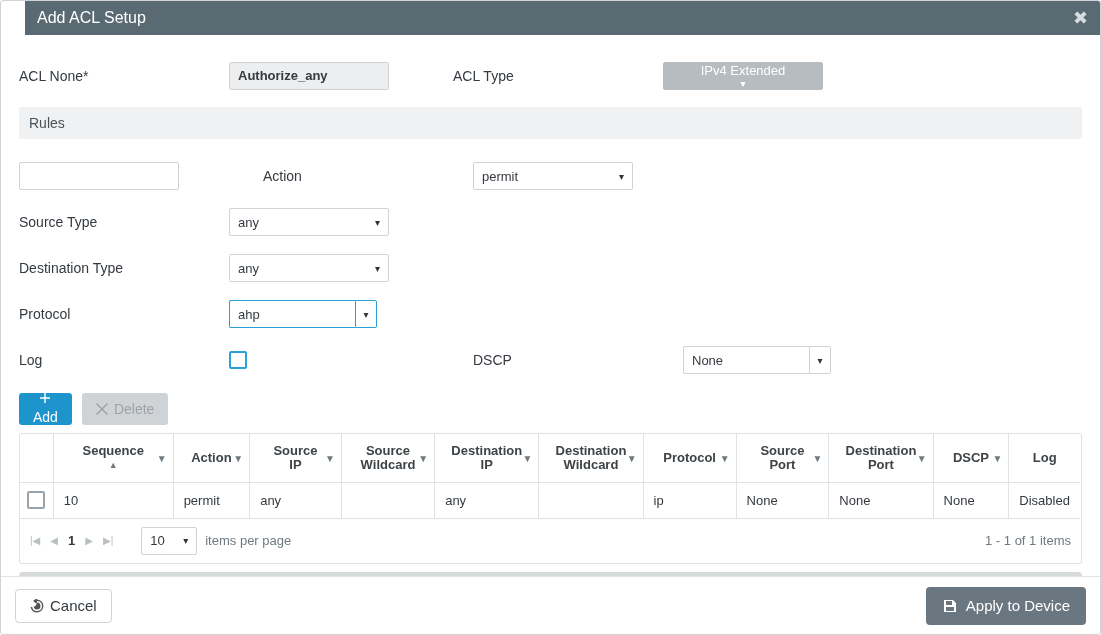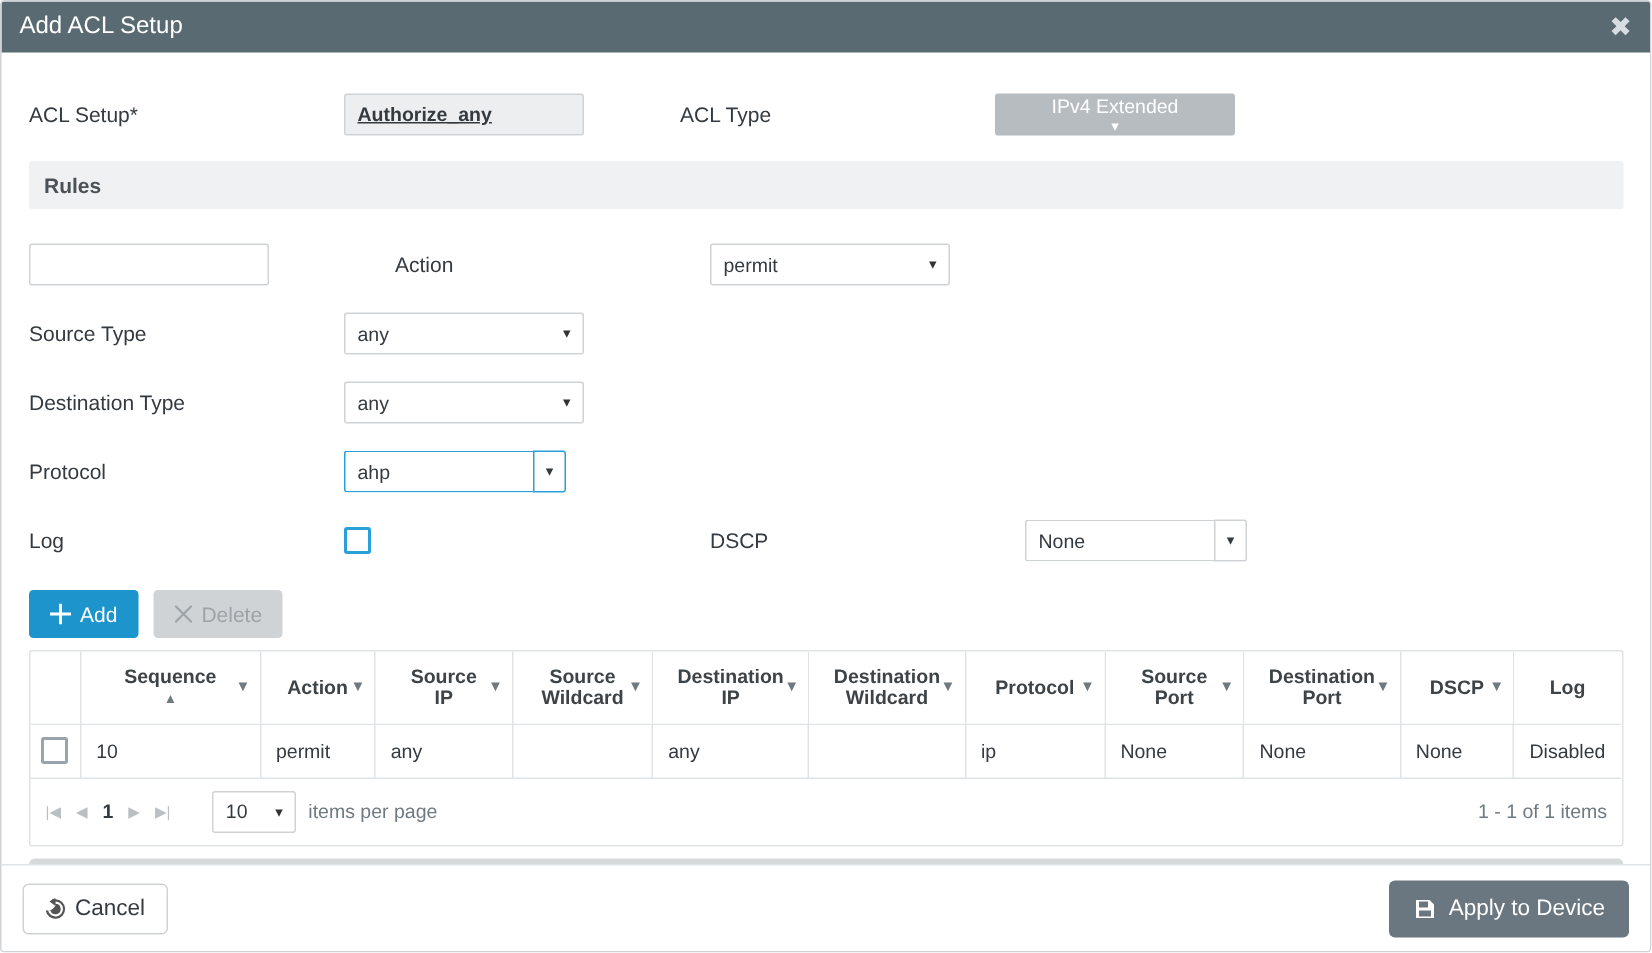--- a/index.html
+++ b/index.html
@@ -13,56 +13,56 @@
     --accent:#29a0d8;
     --accent-strong:#1e94cc;
     --btn-gray-bg:#6a7680;
     --section-bg:#f0f1f2;
     --disabled-bg:#d0d3d6;
     --disabled-fg:#9da4a9;
   }
   *{box-sizing:border-box;}
   html,body{margin:0;padding:0;width:1101px;height:635px;font-family:"Helvetica Neue",Arial,sans-serif;color:var(--text);}
   .dialog{width:1101px;height:635px;border:1px solid var(--border);background:var(--panel-bg);display:flex;flex-direction:column;border-radius:3px;overflow:hidden;}
-  .dialog-header{background:var(--header-bg);color:var(--header-fg);height:34px;display:flex;align-items:center;justify-content:space-between;padding:0 12px;font-size:16px;}
+  .dialog-header{background:var(--header-bg);color:var(--header-fg);height:34px;display:flex;align-items:center;justify-content:space-between;padding:0 12px;font-size:16px;margin-left:24px;}
   .dialog-header .title{font-weight:400;}
   .dialog-header .close{color:#d7dee2;font-size:18px;cursor:pointer;line-height:1;}
   .dialog-body{flex:1;padding:18px 18px 0 18px;overflow:auto;}
   
   .form-row{display:flex;align-items:center;min-height:46px;}
   .col-label{width:210px;font-size:14px;color:var(--text);}
   .col-field{width:220px;}
   .col-label2{width:210px;font-size:14px;color:var(--text);}
   .col-field2{width:220px;}
   .top-row .col-field{width:200px;}
   .top-row{padding-left:0;}
   input.txt,.txt-readonly{
-    width:160px;height:28px;border:1px solid var(--border);border-radius:2px;padding:0 8px;font-size:13px;text-decoration:underline;
+    width:160px;height:28px;border:1px solid var(--border);border-radius:2px;padding:0 8px;font-size:13px;
   }
   .txt-readonly{background:#eceeef;font-weight:600;line-height:26px;}
   .select-like{
     width:160px;height:28px;border:1px solid var(--border);border-radius:2px;background:#fff;display:flex;align-items:center;justify-content:space-between;padding:0 8px;font-size:13px;cursor:pointer;color:var(--text);
   }
   .select-like.disabled{background:#b6bcc0;color:#fff;border-color:#b6bcc0;cursor:default;flex-direction:column;}
   .caret{font-size:10px;color:#333;}
   .select-like.disabled .caret{color:#fff;}
-  .rules-header{background:var(--section-bg);font-weight:700;font-size:14px;color:#4a5258;padding:8px 10px;margin:8px 0 14px 0;border-radius:2px;}
+  .rules-header{background:var(--section-bg);font-weight:400;font-size:14px;color:#4a5258;padding:8px 10px;margin:8px 0 14px 0;border-radius:2px;}
   
   .split-select{display:flex;width:148px;height:28px;}
   .split-select .main{flex:1;border:1px solid var(--border);border-right:none;border-radius:2px 0 0 2px;display:flex;align-items:center;padding:0 8px;font-size:13px;}
   .split-select .drop{width:22px;border:1px solid var(--border);border-radius:0 2px 2px 0;display:flex;align-items:center;justify-content:center;font-size:10px;cursor:pointer;}
   .split-select.accent .main{border-color:var(--accent);}
   .split-select.accent .drop{border-color:var(--accent);}
   
   .chk{width:18px;height:18px;border:2px solid var(--accent);border-radius:2px;background:#fff;cursor:pointer;}
   .chk.gray{border-color:#9aa3a9;}
   
   .btn-row{display:flex;gap:10px;margin:10px 0 8px 0;}
   .btn{height:32px;border-radius:3px;display:inline-flex;align-items:center;gap:6px;padding:0 14px;font-size:14px;cursor:pointer;border:none;}
-  .btn-add{background:var(--accent-strong);color:#fff;}
+  .btn-add{background:var(--accent-strong);color:#fff;flex-direction:column;}
   .btn-add .plus{width:14px;height:14px;}
   .btn-del{background:var(--disabled-bg);color:var(--disabled-fg);cursor:default;justify-content:space-between;}
   .btn-del .x{width:12px;height:12px;}
   
   .table-wrap{border:1px solid var(--light-border);border-radius:2px;overflow-x:auto;overflow-y:hidden;margin-bottom:8px;}
   table.grid{border-collapse:collapse;width:1060px;min-width:1060px;font-size:13px;color:var(--text);}
   table.grid th,table.grid td{border-right:1px solid var(--light-border);border-bottom:1px solid var(--light-border);padding:0;}
   table.grid thead th{height:48px;font-weight:600;font-size:13px;color:#3d4346;background:#fff;position:relative;}
   table.grid thead th .th-inner{display:flex;align-items:center;justify-content:center;gap:6px;height:100%;}
   table.grid thead th .th-label{display:flex;flex-direction:column;align-items:center;line-height:14px;}
@@ -92,21 +92,21 @@
 <div class="dialog">
 
   <div class="dialog-header">
     <span class="title">Add ACL Setup</span>
     <span class="close">✖</span>
   </div>
 
   <div class="dialog-body">
 
     <div class="form-row top-row">
-      <div class="col-label">ACL Setup*</div>
+      <div class="col-label">ACL None*</div>
       <div class="col-field">
         <div class="txt-readonly">Authorize_any</div>
       </div>
       <div style="width:24px;"></div>
       <div class="col-label2">ACL Type</div>
       <div class="col-field2">
         <div class="select-like disabled">
           <span>IPv4 Extended</span>
           <span class="caret">▾</span>
         </div>

